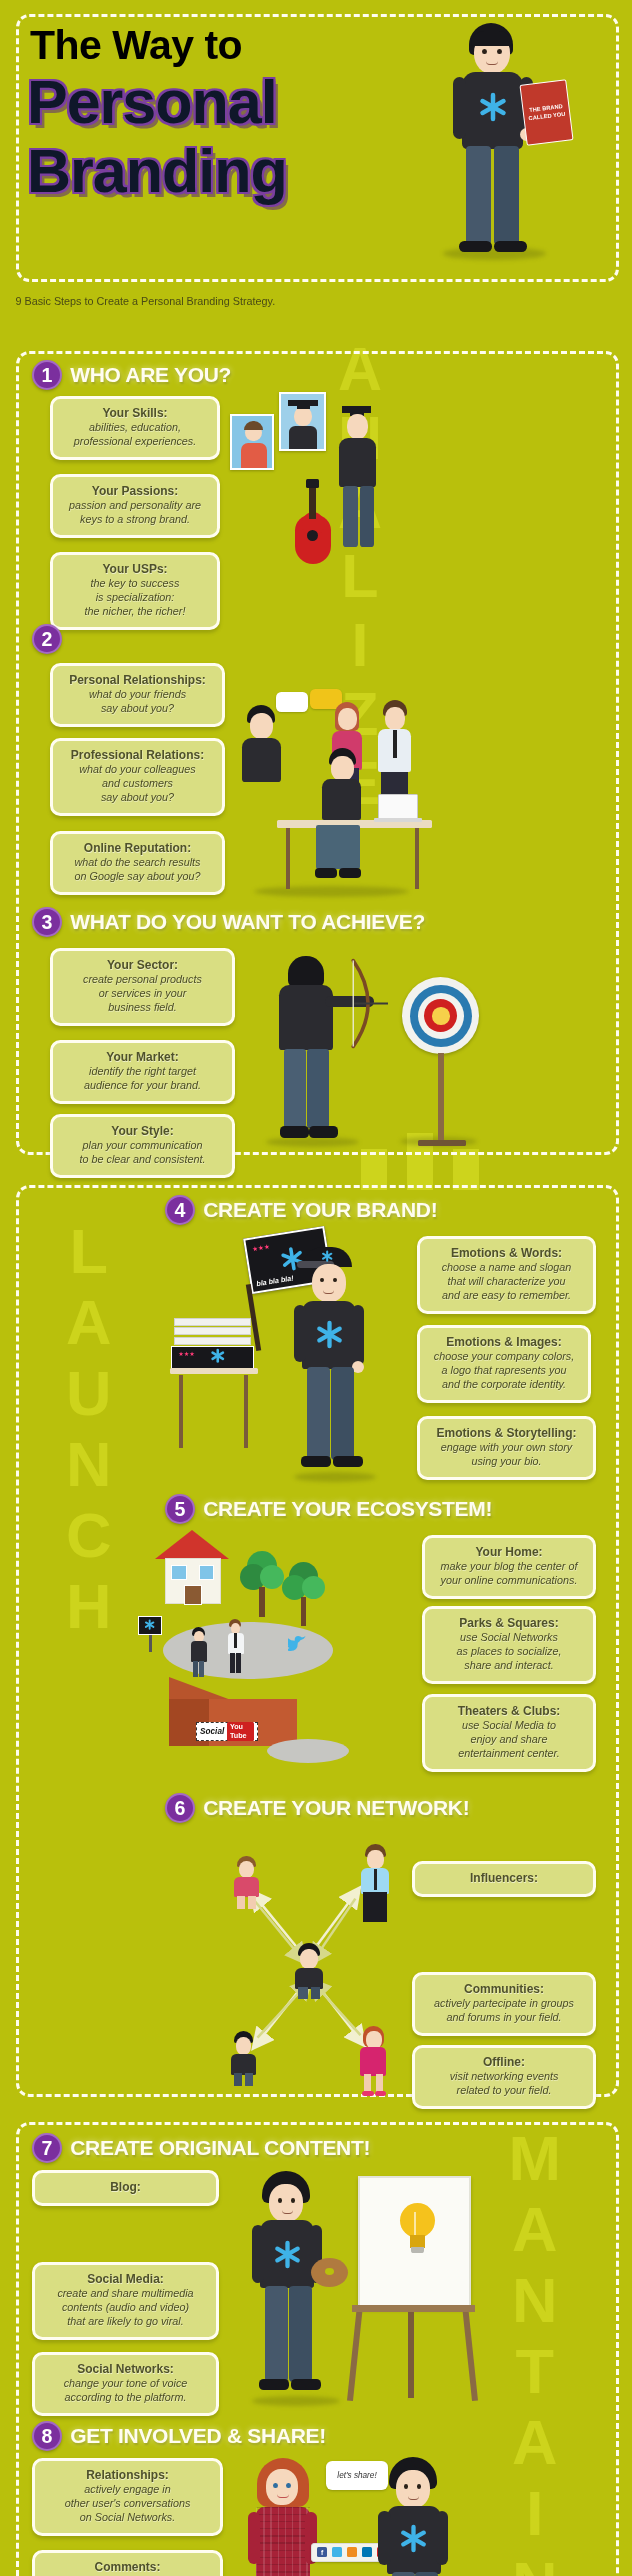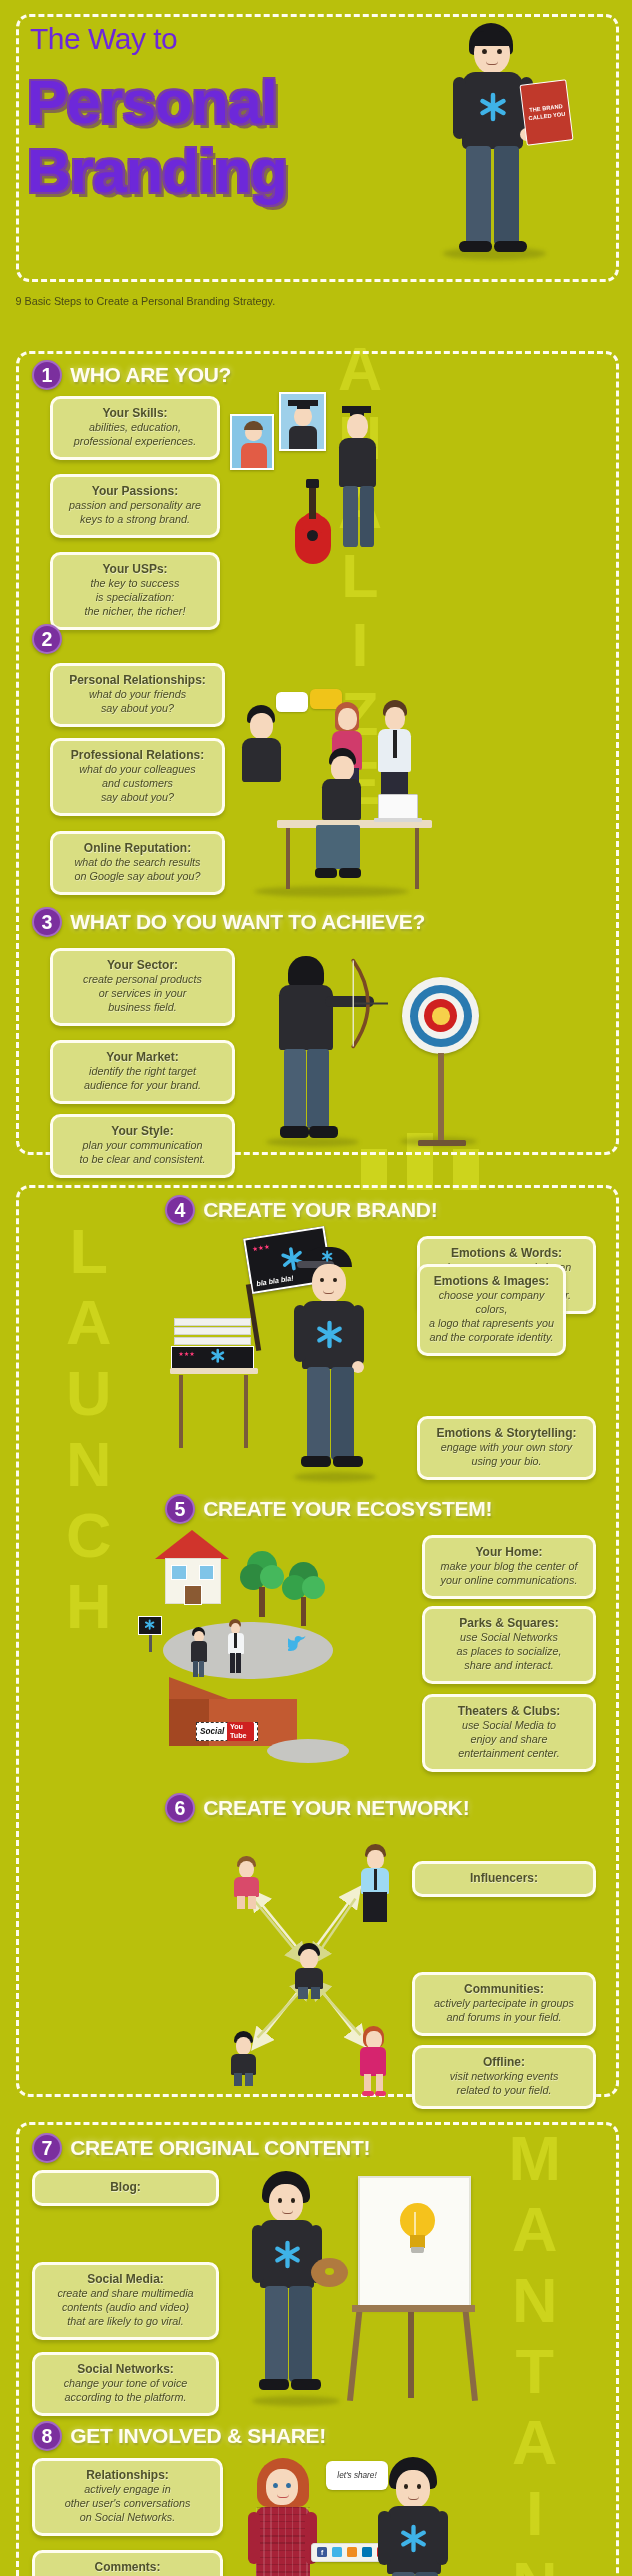--- a/index.html
+++ b/index.html
@@ -17,25 +17,25 @@
   .wm-vert{ writing-mode:vertical-rl; text-orientation:upright; }
 
   
   .dash-frame{
     position:absolute; border:3.6px dashed #fffdf0; border-radius:13.4px; z-index:1;
   }
 
   
   .hero{ position:absolute; left:0; top:0; width:633px; height:309px; z-index:3; }
   .hero-title{
-    position:absolute; left:30px; top:21.6px; font-size:30px; color:#6d28d9;
-    font-weight:normal; letter-spacing:-0.5px;
+    position:absolute; left:30px; top:21.6px; font-size:41px; color:#000000;
+    font-weight:bold; letter-spacing:-0.5px;
   }
   .hero-big{
-    position:absolute; left:27px; font-size:61px; font-weight:bold; color:#6d28d9;
+    position:absolute; left:27px; font-size:61px; font-weight:bold; color:#0f172a;
     letter-spacing:-1px; line-height:1.02;
     text-shadow:
       -2.1px 0 0 #7b3fa0, 2.1px 0 0 #7b3fa0, 0 -2.1px 0 #7b3fa0, 0 2.1px 0 #7b3fa0,
       -2.1px -2.1px 0 #7b3fa0, 2.1px -2.1px 0 #7b3fa0, -2.1px 2.1px 0 #7b3fa0, 2.1px 2.1px 0 #7b3fa0,
       4.6px 4.6px 0 rgba(90,40,120,.55);
   }
   .hero-big.l1{ top:71px; }
   .hero-big.l2{ top:140px; }
   .hero-sub{
     position:absolute; left:15.5px; top:295px; font-size:10.8px; color:#4a4b15;
@@ -339,21 +339,21 @@
     <div class="num-circle">4</div>
     <div class="sec-title">CREATE YOUR BRAND!</div>
   </div>
 </div>
 <div class="card" style="position:absolute;z-index:4;left:417px;top:1236px;width:179px;">
   <span class="t">Emotions &amp; Words:</span>
   <span class="d">choose a name and slogan
 that will characterize you
 and are easy to remember.</span>
 </div>
-<div class="card" style="position:absolute;z-index:4;left:417px;top:1264px;width:149px;">
+<div class="card" style="position:absolute;z-index:4;left:417px;top:1325px;width:174px;">
   <span class="t">Emotions &amp; Images:</span>
   <span class="d">choose your company colors,
 a logo that rapresents you
 and the corporate identity.</span>
 </div>
 <div class="card" style="position:absolute;z-index:4;left:417px;top:1416px;width:179px;">
   <span class="t">Emotions &amp; Storytelling:</span>
   <span class="d">engage with your own story
 using your bio.</span>
 </div>

